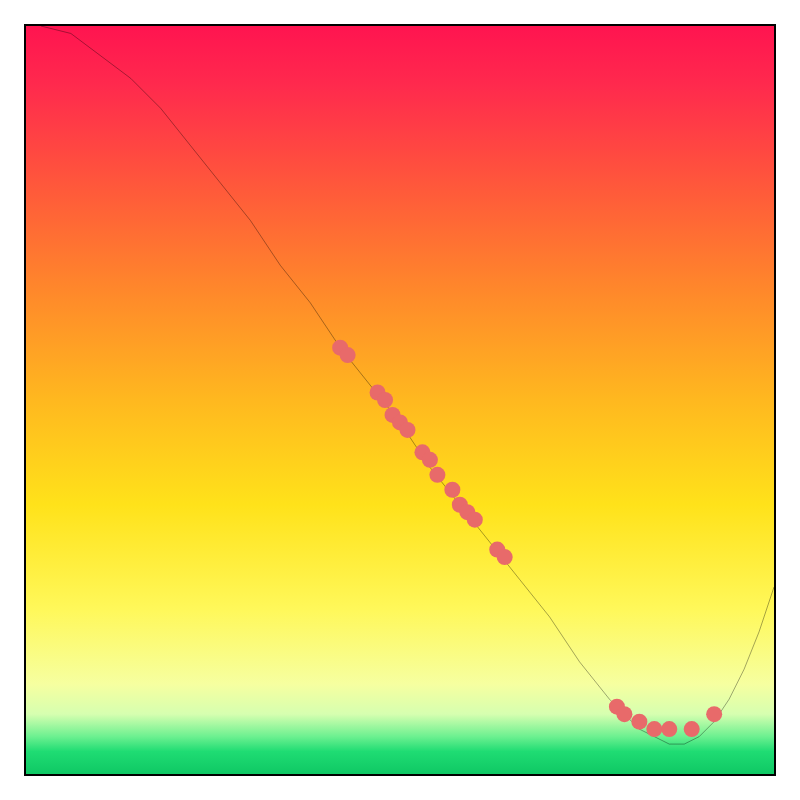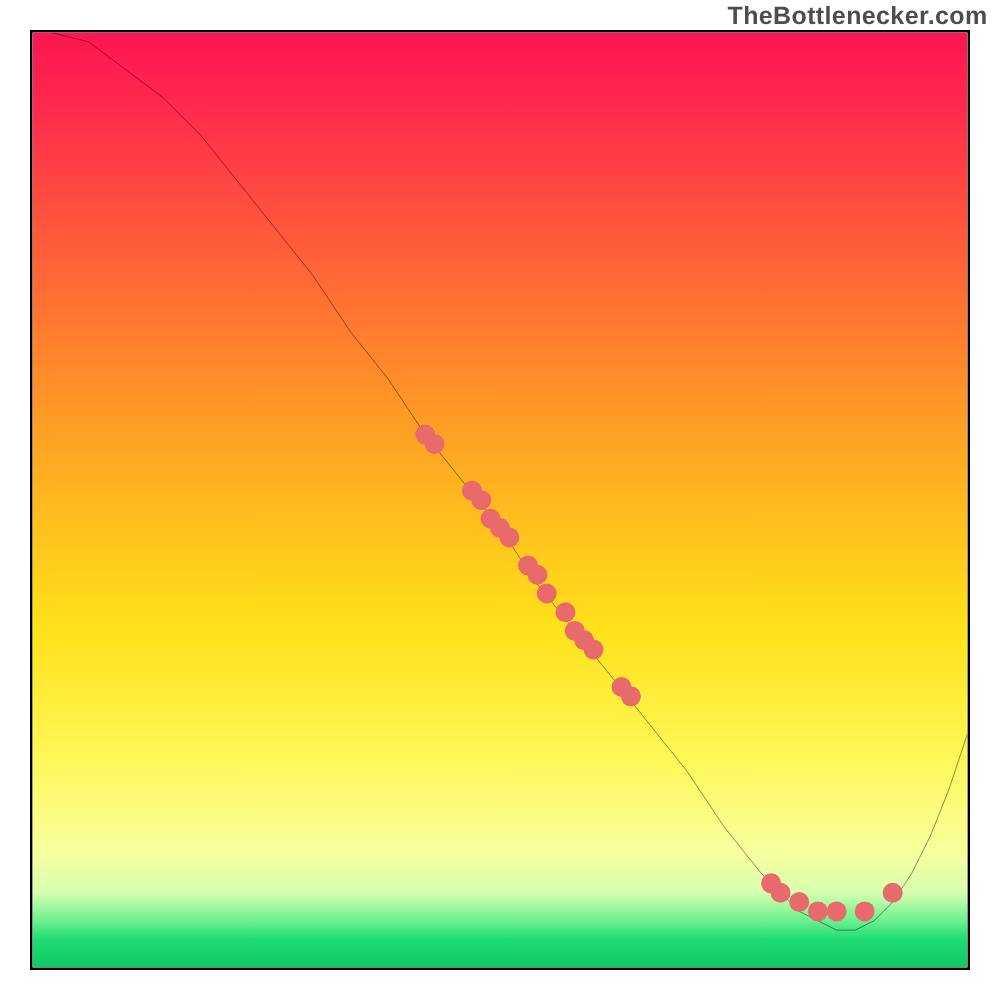--- a/index.html
+++ b/index.html
@@ -64,21 +64,20 @@
     left: 0;
     top: 0;
     width: 100%;
     height: 100%;
   }
 </style>
 </head>
 <body>
 
 <div class="frame">
-  <div class="attribution">TheBottlenecker.com</div>
 
   <div class="plot-area">
     <div class="gradient-bg"></div>
     <svg class="curve" viewBox="0 0 100 100" preserveAspectRatio="none">
       <g>
         <path id="curve-path" fill="none" stroke="#000" stroke-width="0.35" vector-effect="non-scaling-stroke" d="M2.00 0.00 L6.00 1.00 L10.00 4.00 L14.00 7.00 L18.00 11.00 L22.00 16.00 L26.00 21.00 L30.00 26.00 L34.00 32.00 L38.00 37.00 L42.00 43.00 L46.00 48.00 L50.00 53.00 L54.00 59.00 L58.00 64.00 L62.00 69.00 L66.00 74.00 L70.00 79.00 L74.00 85.00 L78.00 90.00 L80.00 92.00 L82.00 94.00 L84.00 95.00 L86.00 96.00 L88.00 96.00 L90.00 95.00 L92.00 93.00 L94.00 90.00 L96.00 86.00 L98.00 81.00 L100.00 75.00 "></path>
       </g>
       <g id="markers-layer">
           <circle cx="42.00" cy="43.00" r="1.07" fill="#e86a6a"></circle>
           <circle cx="43.00" cy="44.00" r="1.07" fill="#e86a6a"></circle>

